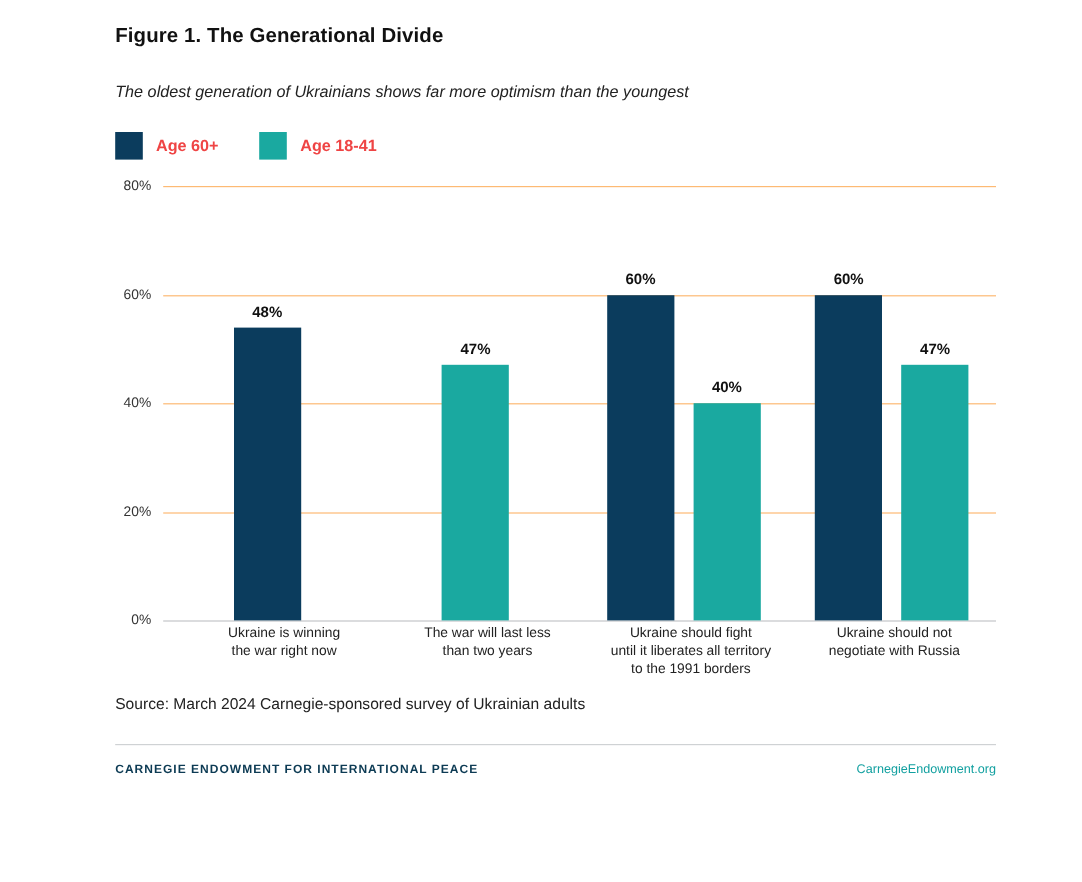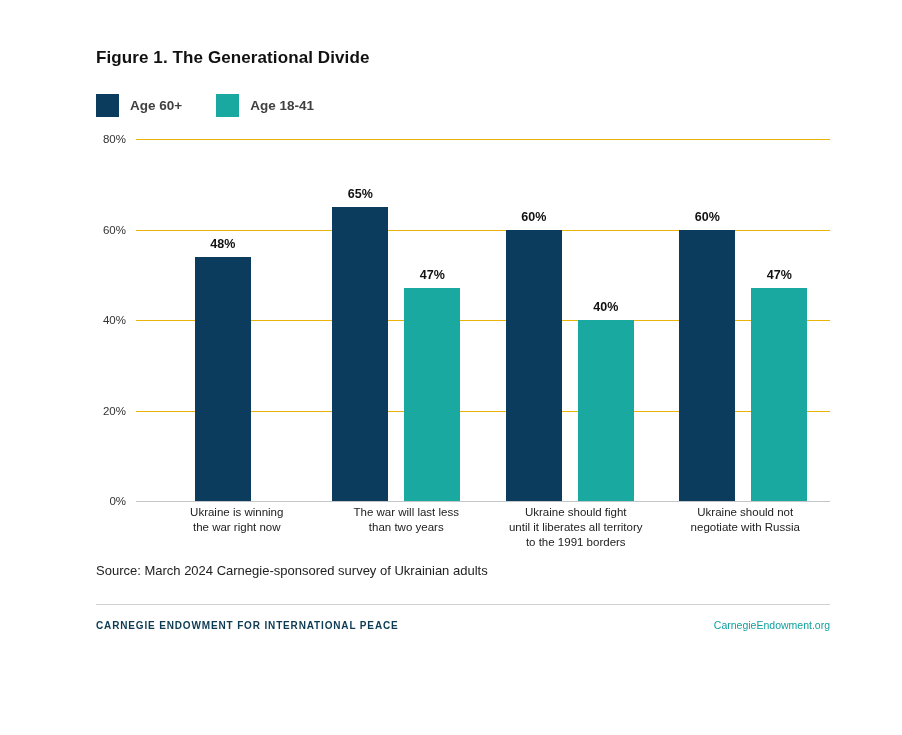--- a/index.html
+++ b/index.html
@@ -12,21 +12,21 @@
     height: 735px;
     font-family: "Liberation Sans", sans-serif;
     color: #1a1a1a;
     overflow: hidden;
   }
   .figure {
     position: relative;
     width: 902px;
     height: 735px;
     box-sizing: border-box;
-    padding: 42px 72px 0 96px;
+    padding: 14px 72px 0 96px;
   }
   .title {
     font-size: 17px;
     font-weight: bold;
     color: #111111;
     letter-spacing: 0.1px;
     margin: 0 0 0 0;
     padding-top: 6px;
   }
   .subtitle {
@@ -47,21 +47,21 @@
     gap: 11px;
   }
   .legend-swatch {
     width: 23px;
     height: 23px;
     display: block;
   }
   .legend-label {
     font-size: 13.5px;
     font-weight: bold;
-    color: #404040;
+    color: #ef4444;
   }
 
   
   .plot-wrap {
     position: relative;
     margin-top: 22px;
     width: 734px;
     height: 410px;
   }
   .plot {
@@ -70,21 +70,21 @@
     right: 0;
     top: 0;
     bottom: 48px;   
     border-left: none;
   }
   .gridline {
     position: absolute;
     left: 0;
     right: 0;
     height: 1px;
-    background: #eab308;
+    background: #fdba74;
   }
   .gridline.axis0 {
     background: #c3c6c8;
   }
   .ytick {
     position: absolute;
     right: calc(100% + 10px);
     transform: translateY(-50%);
     font-size: 11.5px;
     color: #333333;
@@ -174,20 +174,21 @@
     color: #12a0a0;
   }
 </style>
 </head>
 <body>
 
 <div class="figure">
 
   <div class="title">Figure 1. The Generational Divide</div>
 
+  <div class="subtitle">The oldest generation of Ukrainians shows far more optimism than the youngest</div>
 
   <div class="legend">
     <div class="legend-item">
       <span class="legend-swatch" style="background:#0b3c5d"></span>
       <span class="legend-label">Age 60+</span>
     </div>
     <div class="legend-item">
       <span class="legend-swatch" style="background:#1aa9a0"></span>
       <span class="legend-label">Age 18-41</span>
     </div>
@@ -216,24 +217,20 @@
 
         <div class="group">
           <div class="bar-holder">
             <div class="bar" style="height:67.5%;background:#0b3c5d"></div>
             <div class="bar-value" style="bottom:calc(67.5% + 6px)">48%</div>
           </div>
         </div>
 
         <div class="group">
           <div class="bar-holder">
-            <div class="bar" style="height:81.25%;background:#0b3c5d"></div>
-            <div class="bar-value" style="bottom:calc(81.25% + 6px)">65%</div>
-          </div>
-          <div class="bar-holder">
             <div class="bar" style="height:58.75%;background:#1aa9a0"></div>
             <div class="bar-value" style="bottom:calc(58.75% + 6px)">47%</div>
           </div>
         </div>
 
         <div class="group">
           <div class="bar-holder">
             <div class="bar" style="height:75%;background:#0b3c5d"></div>
             <div class="bar-value" style="bottom:calc(75% + 6px)">60%</div>
           </div>

